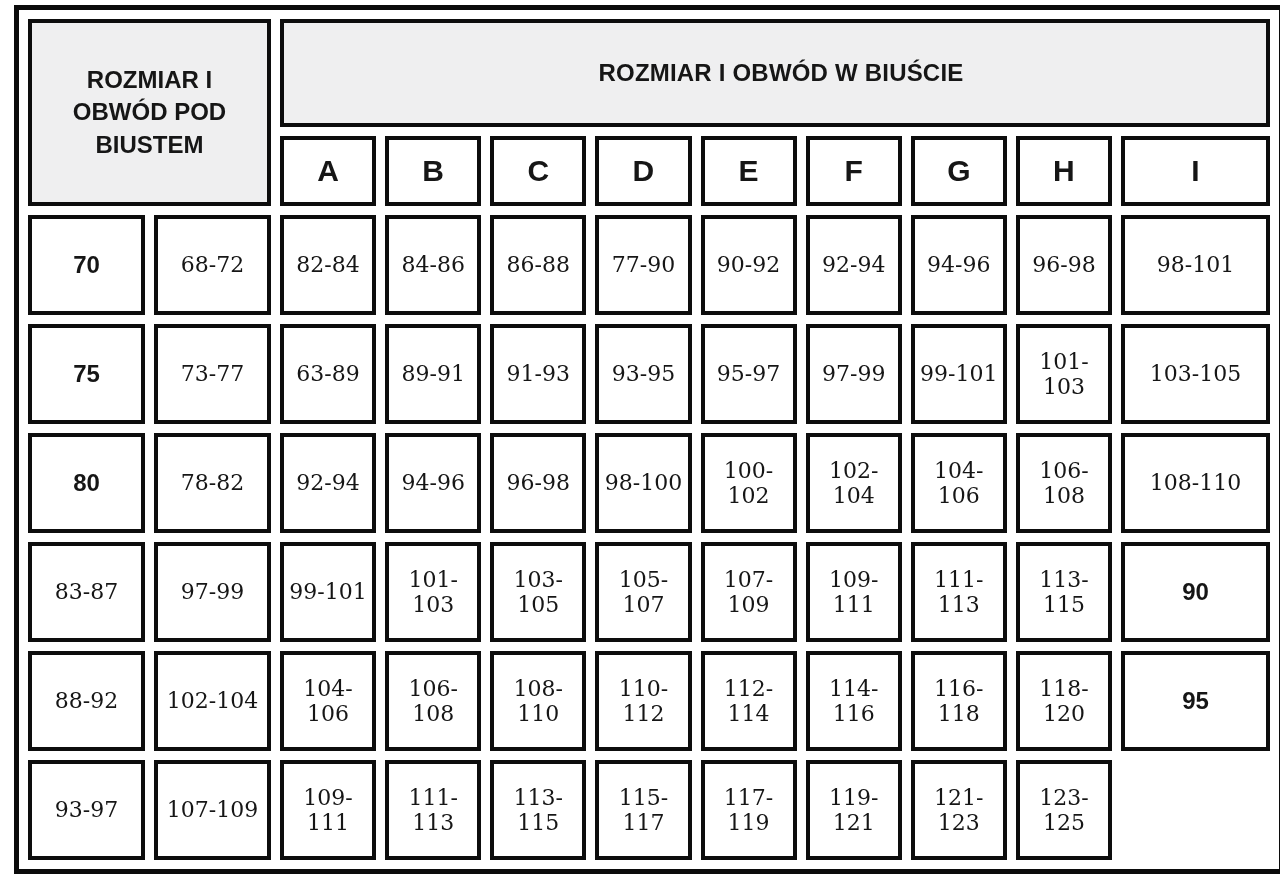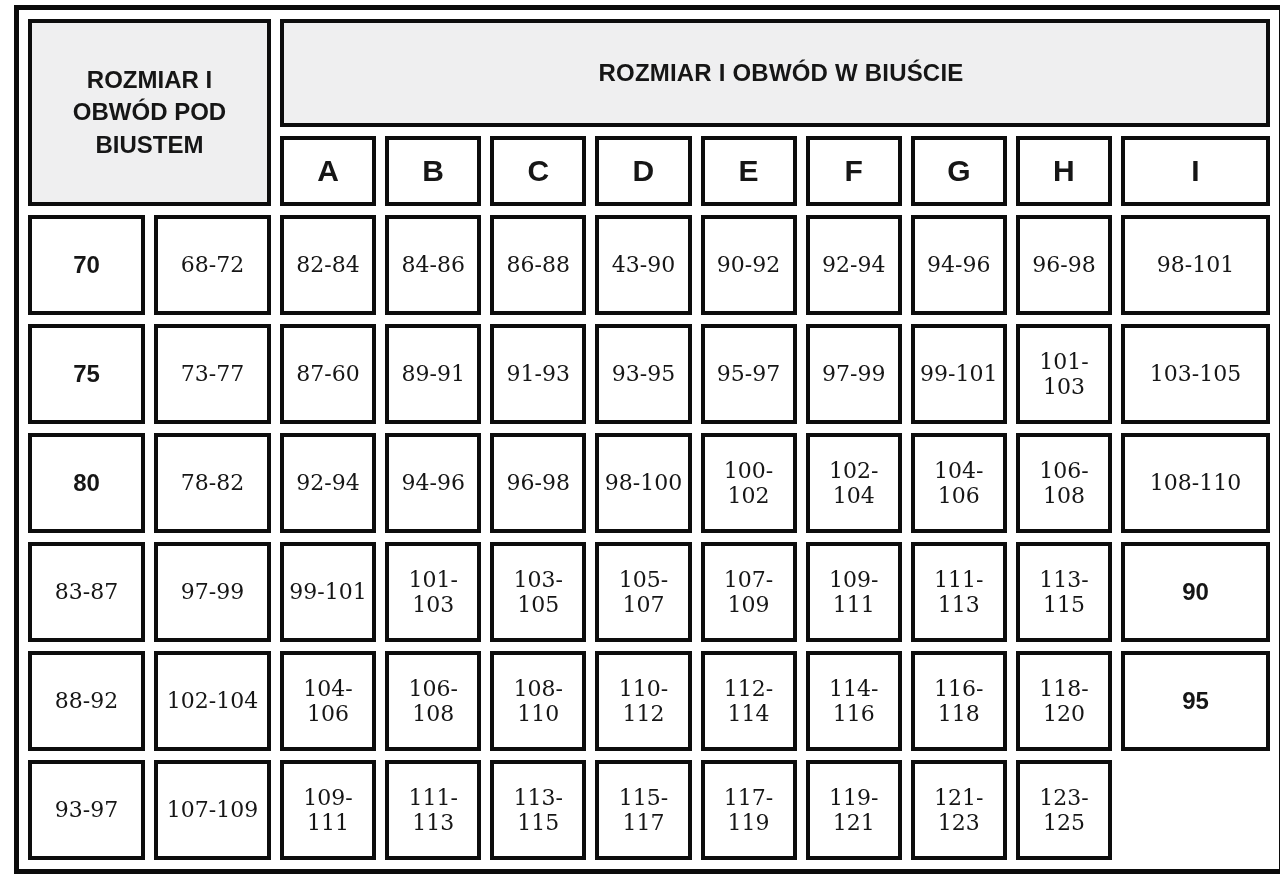--- a/index.html
+++ b/index.html
@@ -87,29 +87,29 @@
       <div class="cell letter">E</div>
       <div class="cell letter">F</div>
       <div class="cell letter">G</div>
       <div class="cell letter">H</div>
       <div class="cell letter">I</div>
       <div class="cell size">70</div>
       <div class="cell val">68-72</div>
       <div class="cell val">82-84</div>
       <div class="cell val">84-86</div>
       <div class="cell val">86-88</div>
-      <div class="cell val">43-90</div>
+      <div class="cell val">77-90</div>
       <div class="cell val">90-92</div>
       <div class="cell val">92-94</div>
       <div class="cell val">94-96</div>
       <div class="cell val">96-98</div>
       <div class="cell val">98-101</div>
       <div class="cell size">75</div>
       <div class="cell val">73-77</div>
-      <div class="cell val">87-60</div>
+      <div class="cell val">63-89</div>
       <div class="cell val">89-91</div>
       <div class="cell val">91-93</div>
       <div class="cell val">93-95</div>
       <div class="cell val">95-97</div>
       <div class="cell val">97-99</div>
       <div class="cell val">99-101</div>
       <div class="cell val">101-103</div>
       <div class="cell val">103-105</div>
       <div class="cell size">80</div>
       <div class="cell val">78-82</div>

